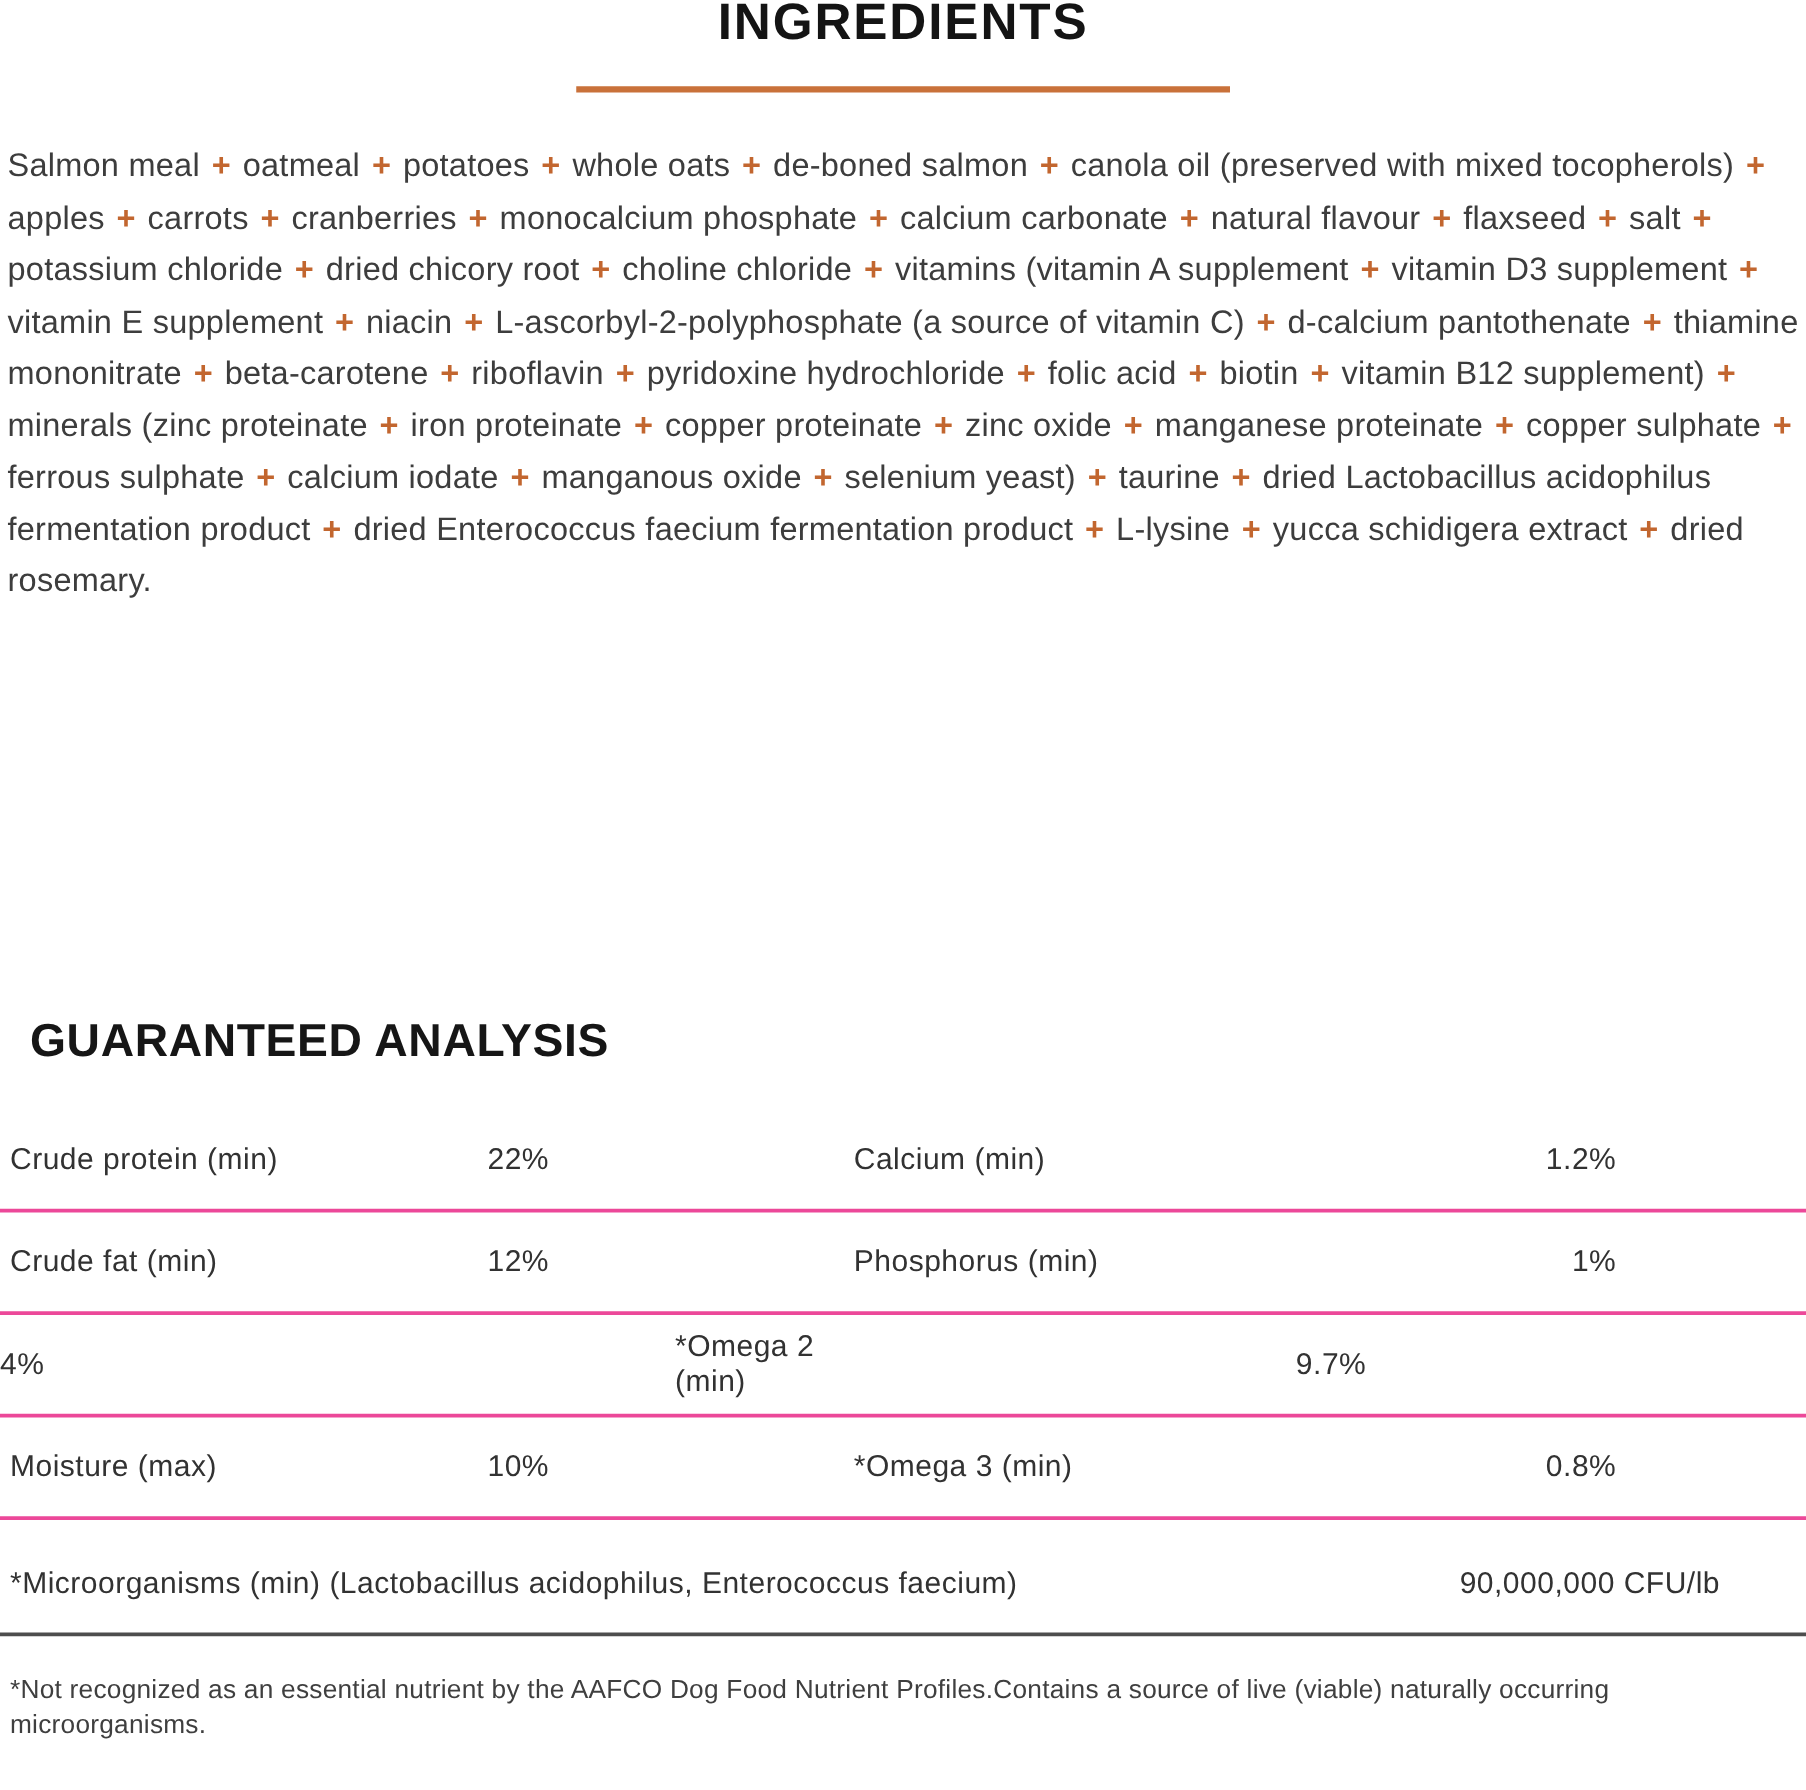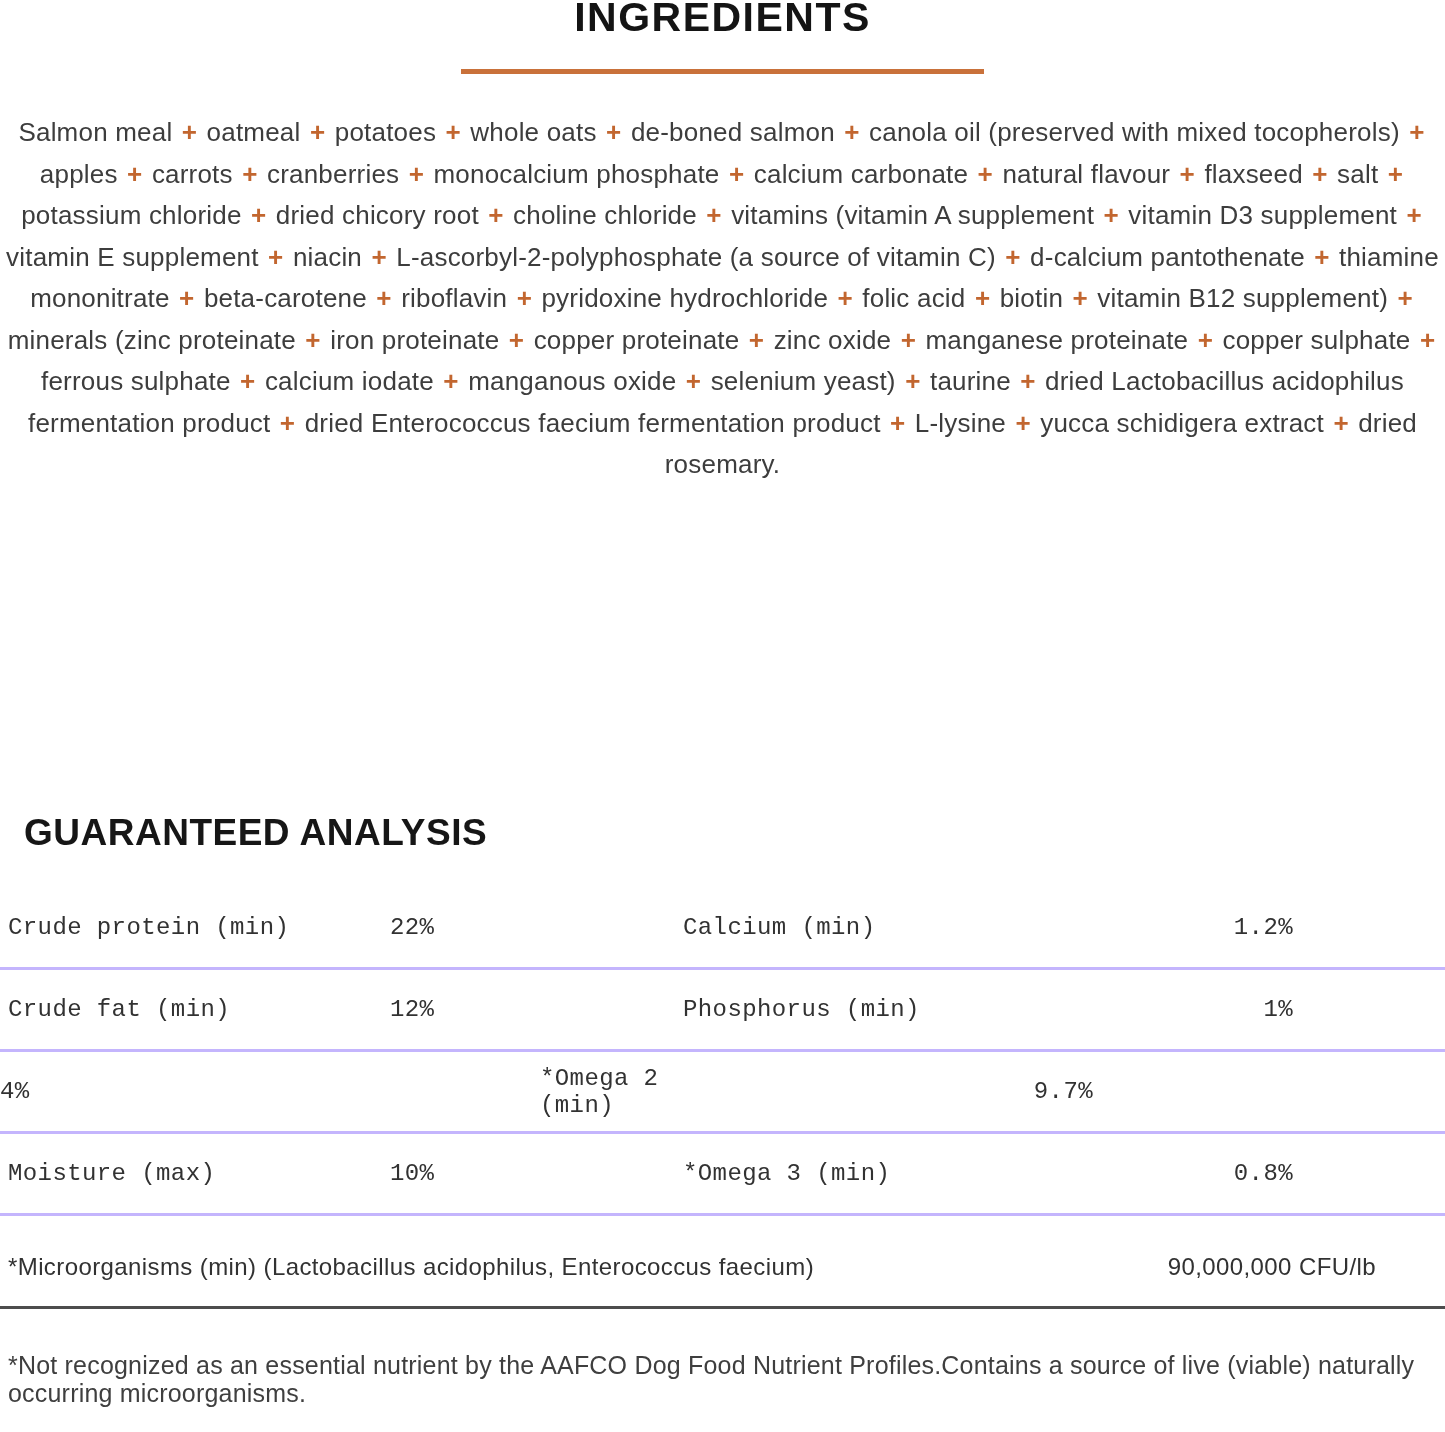--- a/index.html
+++ b/index.html
@@ -29,21 +29,21 @@
     width: 523px;
     height: 5px;
     background: #c9713a;
     margin: 28px auto 0 auto;
     border: none;
   }
 
   
   .ing-paragraph {
     margin: 38px 6px 0 6px;
-    text-align: center;
+    text-align: left;
     font-size: 26px;
     line-height: 41.5px;
     letter-spacing: 0.2px;
     color: #3d3d3d;
   }
   .ing-paragraph .plus {
     color: #c2662f;
     font-weight: 700;
     padding: 0 2px;
   }
@@ -66,44 +66,43 @@
     margin-top: 34px;
     font-size: 24px;
     letter-spacing: 0.4px;
     color: #323232;
   }
   .ga-row {
     display: grid;
     grid-template-columns: 390px 150px 143px 410px 200px 152px;
     align-items: center;
     height: 79px;
-    border-bottom: 3px solid #c4b5fd;
-    font-family: Liberation Mono, monospace;
+    border-bottom: 3px solid #ec4899;
   }
   .ga-row .cell-label-left   { padding-left: 8px; text-align: left; }
   .ga-row .cell-value-left   { text-align: left; }
   .ga-row .cell-label-right  { text-align: left; }
   .ga-row .cell-value-right  { text-align: right; }
 
   .ga-row-full {
     display: flex;
     justify-content: space-between;
     align-items: center;
     height: 79px;
     border-bottom: 3px solid #4d4d4d;
     margin-top: 11px;
   }
   .ga-row-full .full-label { padding-left: 8px; }
   .ga-row-full .full-value { padding-right: 69px; }
 
   
   .footnote-1 {
-    margin-top: 42px;
+    margin-top: 29px;
     padding: 0 8px;
-    font-size: 25px;
+    font-size: 21px;
     letter-spacing: 0.2px;
     line-height: 28px;
     color: #3f3f3f;
   }
   .footnote-2 {
     margin-top: 40px;
     padding: 0 8px;
     font-size: 21px;
     letter-spacing: 0.2px;
     line-height: 29px;

